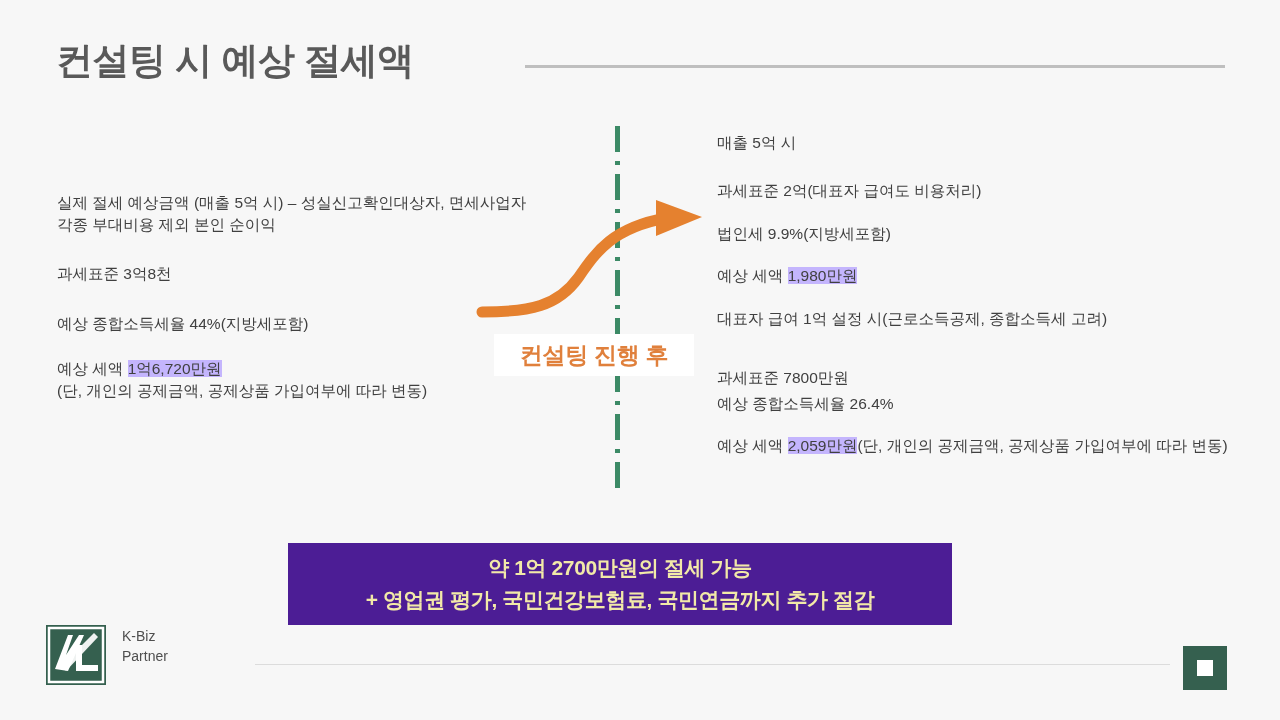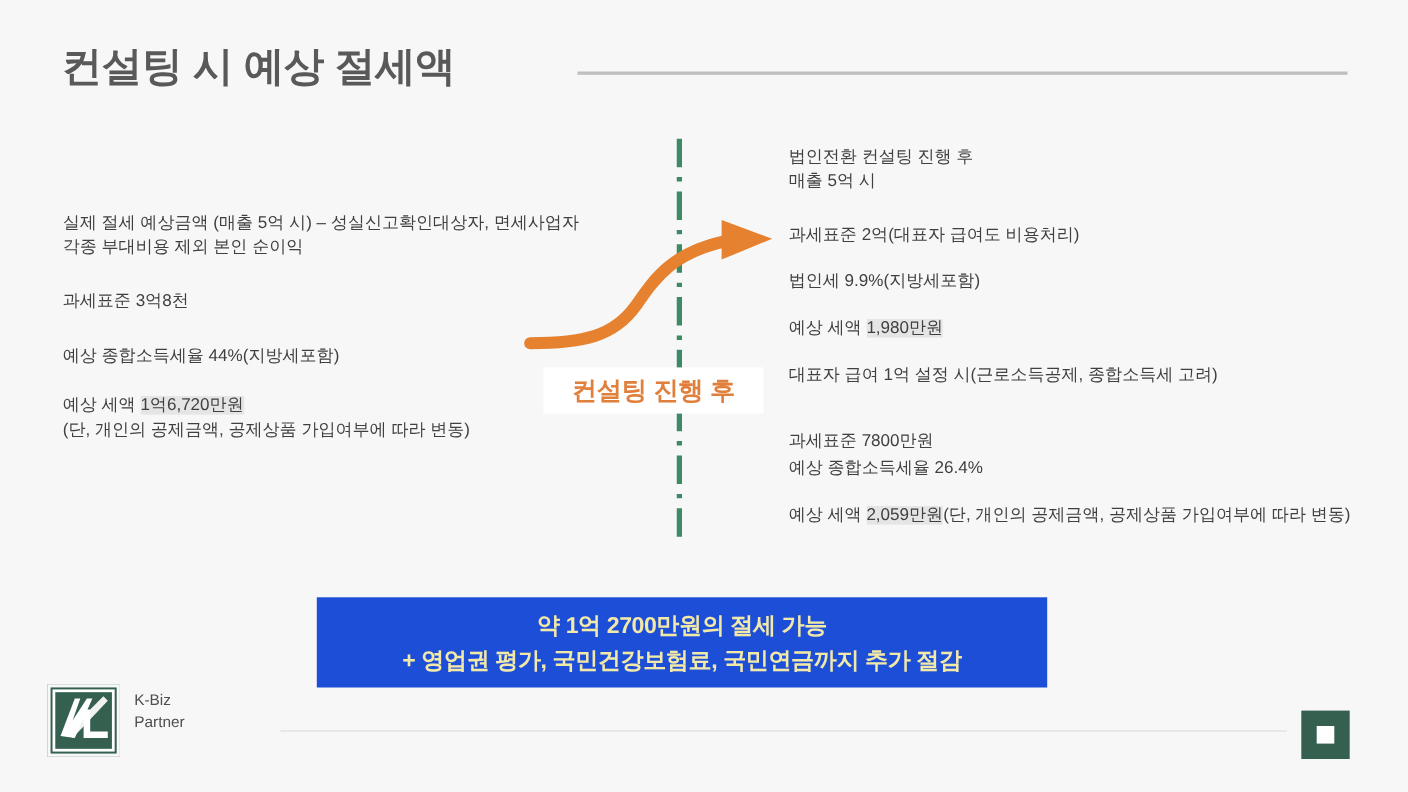--- a/index.html
+++ b/index.html
@@ -57,40 +57,40 @@
     font-size: 15.5px;
     line-height: 1.45;
     white-space: nowrap;
   }
   #left-column { left: 57px; top: 192px; width: 560px; }
   #right-column { left: 717px; top: 132px; width: 560px; }
 
   .para { margin-bottom: 22px; }
   .para:last-child { margin-bottom: 0; }
   .para .line { display: block; }
-  .hl { background: #e5e5e5; }
+  .hl { background: #c4b5fd; }
 
   
   #left-column .para.p0 { margin-bottom: 26px; }
   #left-column .para.p1 { margin-bottom: 28px; }
   #left-column .para.p2 { }
 
   #right-column .para.r0 { margin-bottom: 26px; }
   #right-column .para.r1 { margin-bottom: 20px; }
   #right-column .para.r2 { margin-bottom: 20px; }
   #right-column .para.r3 { margin-bottom: 20px; }
   #right-column .para.r4 { margin-bottom: 37px; }
   #right-column .para.r5 { margin-bottom: 3px; }
   #right-column .para.r6 { margin-bottom: 20px; }
 
   
   #summary-banner {
     position: absolute; left: 288px; top: 543px;
     width: 664px; height: 82px;
-    background: #1d4ed8;
+    background: #4c1d95;
     display: flex; flex-direction: column;
     align-items: center; justify-content: center;
     gap: 4px;
   }
   #summary-banner .banner-line {
     color: #f2e9a8; font-size: 21px; font-weight: bold;
     letter-spacing: -0.4px; white-space: nowrap;
   }
 
   
@@ -150,21 +150,20 @@
     <div class="para p1">과세표준 3억8천</div>
     <div class="para p2">예상 종합소득세율  44%(지방세포함)</div>
     <div class="para p3">
       <span class="line"><span>예상 세액 </span><span class="hl">1억6,720만원</span></span>
       <span class="line">(단, 개인의 공제금액, 공제상품 가입여부에 따라 변동)</span>
     </div>
   </div>
 
   <div id="right-column" class="col-block">
     <div class="para r0">
-      <span class="line">법인전환 컨설팅 진행 후</span>
       <span class="line">매출 5억 시</span>
     </div>
     <div class="para r1">과세표준 2억(대표자 급여도 비용처리)</div>
     <div class="para r2">법인세 9.9%(지방세포함)</div>
     <div class="para r3"><span>예상 세액 </span><span class="hl">1,980만원</span></div>
     <div class="para r4">대표자 급여 1억 설정 시(근로소득공제, 종합소득세 고려)</div>
     <div class="para r5">과세표준 7800만원</div>
     <div class="para r6">예상 종합소득세율  26.4%</div>
     <div class="para r7"><span>예상 세액 </span><span class="hl">2,059만원</span><span>(단, 개인의 공제금액, 공제상품 가입여부에 따라 변동)</span></div>
   </div>

